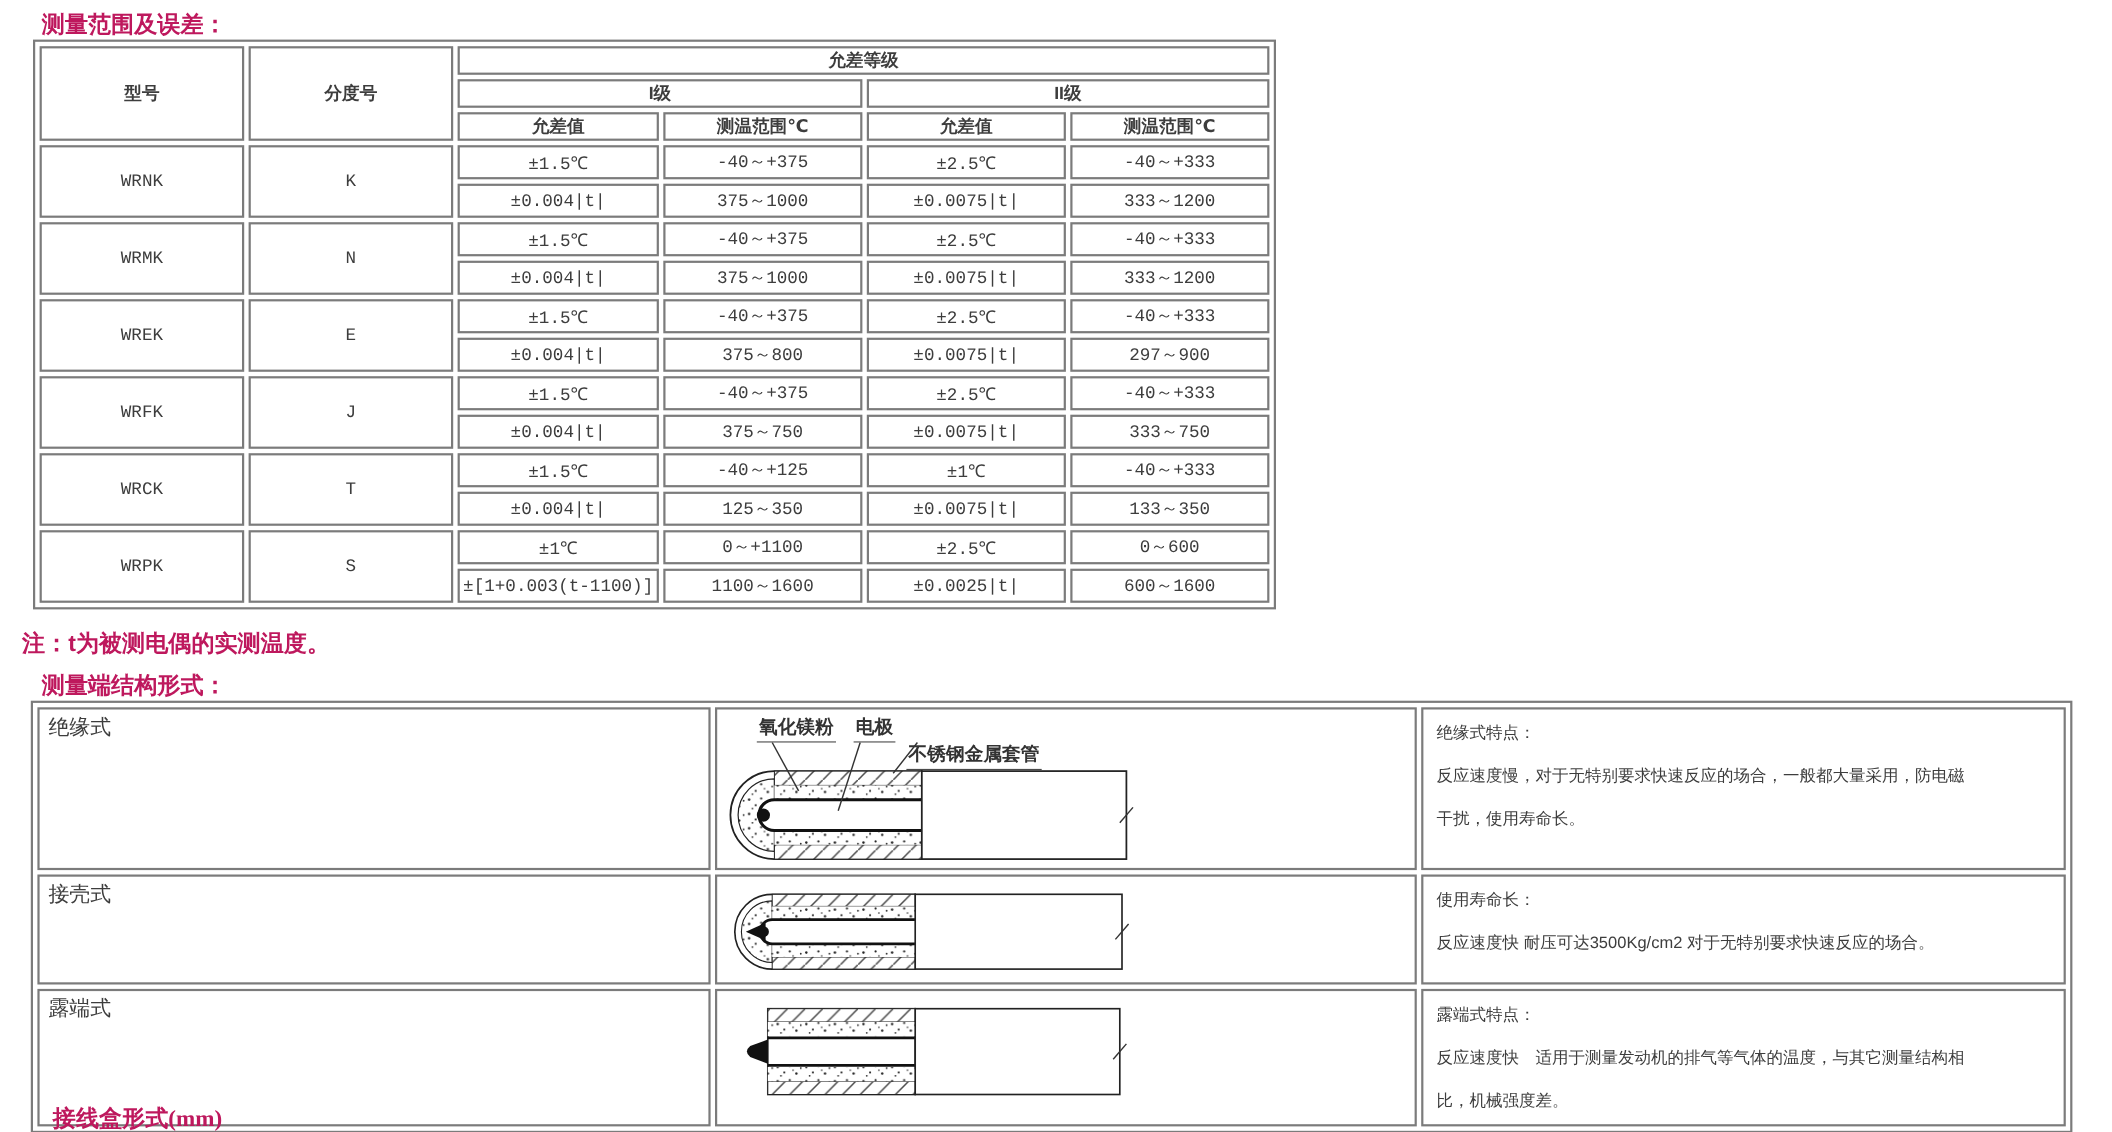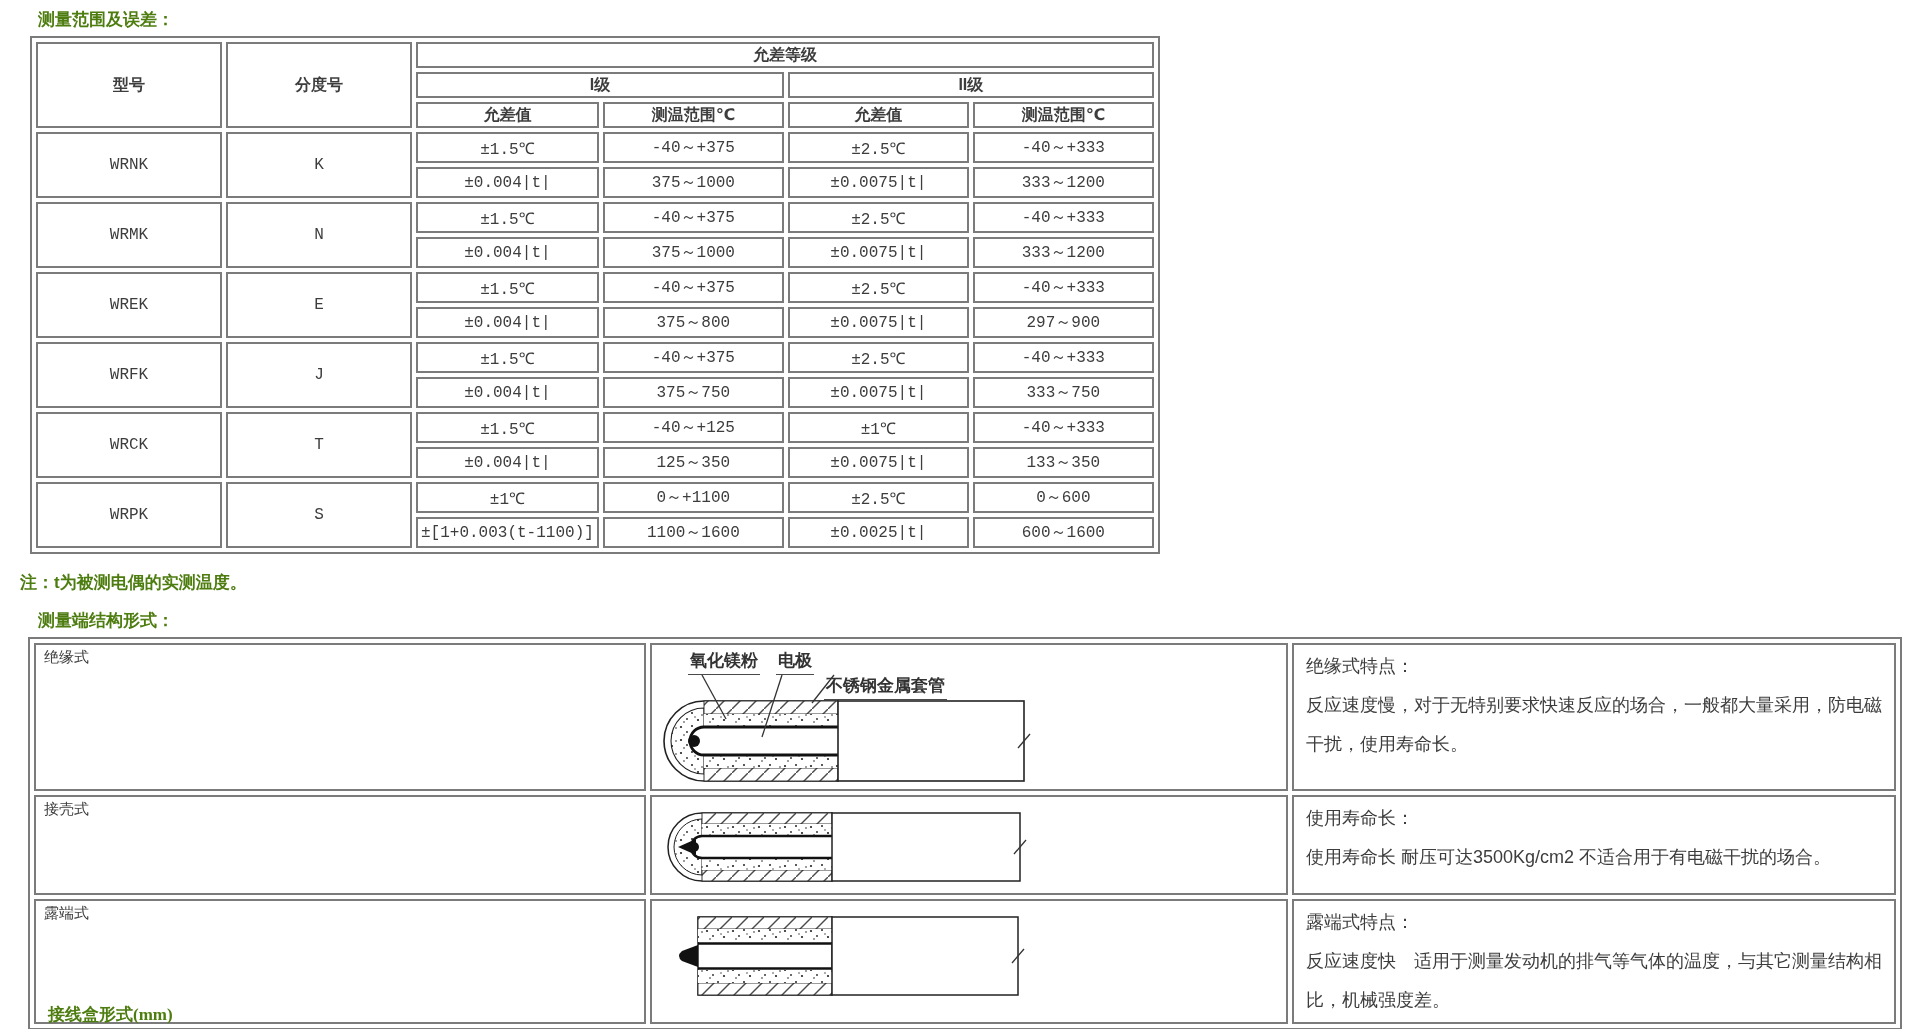--- a/index.html
+++ b/index.html
@@ -2,35 +2,35 @@
 <html><head>
 <meta charset="utf-8">
 <style>
   html,body{margin:0;padding:0;}
   body{
     width:1920px;height:1029px;position:relative;background:#ffffff;
     font-family:"Liberation Sans","DejaVu Sans",sans-serif;color:#3a3a3a;
     overflow:hidden;
   }
   .abs{position:absolute;}
-  .sec-title{font-size:17px;font-weight:600;color:#4d7c0f;}
+  .sec-title{font-size:21px;font-weight:600;color:#be185d;}
 
   
   table.spec{border-collapse:separate;border-spacing:4px;border:2px solid #7b7b7b;background:#fff;}
   table.spec td,table.spec th{
     border:2px solid #7b7b7b;background:#fff;text-align:center;vertical-align:middle;
     font-size:16px;font-weight:400;color:#3d3d3d;padding:0 3px;white-space:nowrap;
   }
   #t1 th{height:22px;font-weight:bold;}
   #t1 td{height:27px;font-family:Liberation Mono, monospace;}
 
   
   #t2 td{vertical-align:top;text-align:left;padding:0;}
-  #t2 td.typ{padding:3px 8px;font-size:15px;}
-  #t2 td.feat{padding:2px 12px;font-size:18px;line-height:39px;white-space:nowrap;}
+  #t2 td.typ{padding:3px 8px;font-size:19px;}
+  #t2 td.feat{padding:2px 12px;font-size:15px;line-height:39px;white-space:nowrap;}
   #t2 td.diag{position:relative;text-align:right;}
   .r1{height:138px;} .r2{height:90px;} .r3{height:100px;}
   .dlabel{
     position:absolute;top:4px;font-size:17px;font-weight:600;color:#333;
     border-bottom:1.5px solid #4a4a4a;padding:0 2px 2px 2px;white-space:nowrap;
   }
   svg{display:block;}
 </style>
 </head>
 <body>
@@ -222,21 +222,21 @@
           <rect x="50" y="61" width="130" height="12" fill="url(#dotsp)"></rect>
           <path d="M180 39 L50 39 A11 11 0 0 0 50 61 L180 61" fill="#fff" stroke="#111" stroke-width="2.5"></path>
           <path d="M44 42 L26 50 L44 58 Z" fill="#111"></path>
           <circle cx="42" cy="50" r="5" fill="#111"></circle>
           <rect x="180" y="16" width="188" height="68" fill="#fff" stroke="#222" stroke-width="1.5"></rect>
           <path d="M362 57 L374 43" stroke="#333" stroke-width="1.3" fill="none"></path>
         </svg>
       </td>
       <td class="feat r2">
         <div>使用寿命长：</div>
-        <div>使用寿命长 耐压可达3500Kg/cm2  不适合用于有电磁干扰的场合。</div>
+        <div>反应速度快 耐压可达3500Kg/cm2  对于无特别要求快速反应的场合。</div>
       </td>
     </tr>
 
     <tr>
       <td class="typ r3">露端式</td>
       <td class="diag r3">
         <svg width="634" height="102">
           <rect x="46" y="16" width="134" height="78" fill="#fff" stroke="#222" stroke-width="1.5"></rect>
           <rect x="46" y="16" width="134" height="12" fill="url(#hatchp)" stroke="#222" stroke-width="0.9"></rect>
           <rect x="46" y="82" width="134" height="12" fill="url(#hatchp)" stroke="#222" stroke-width="0.9"></rect>

